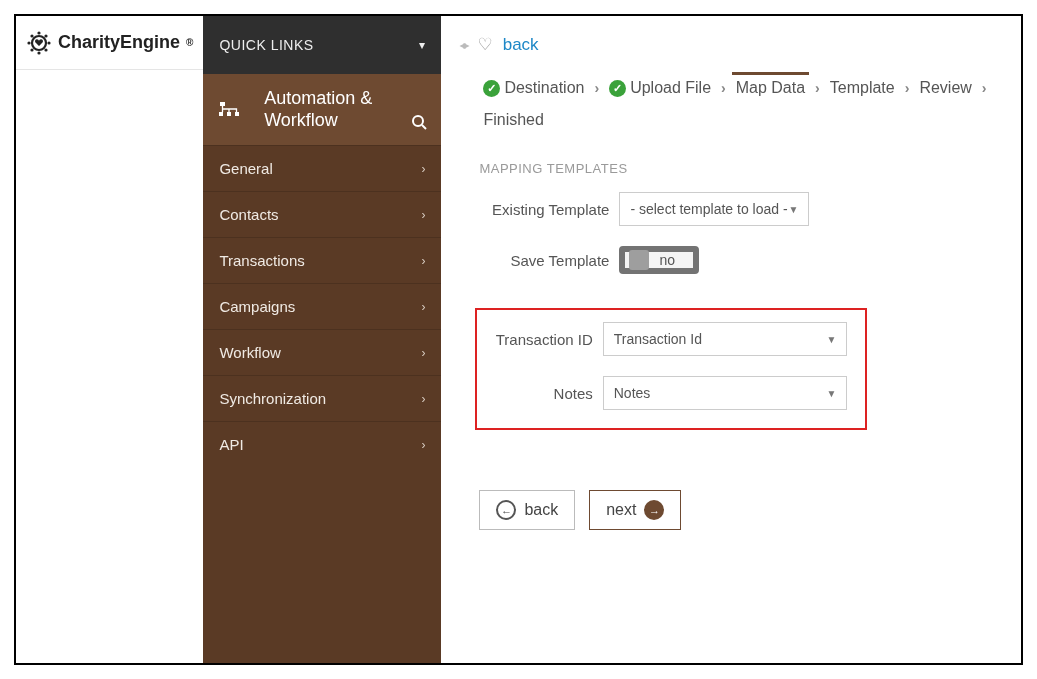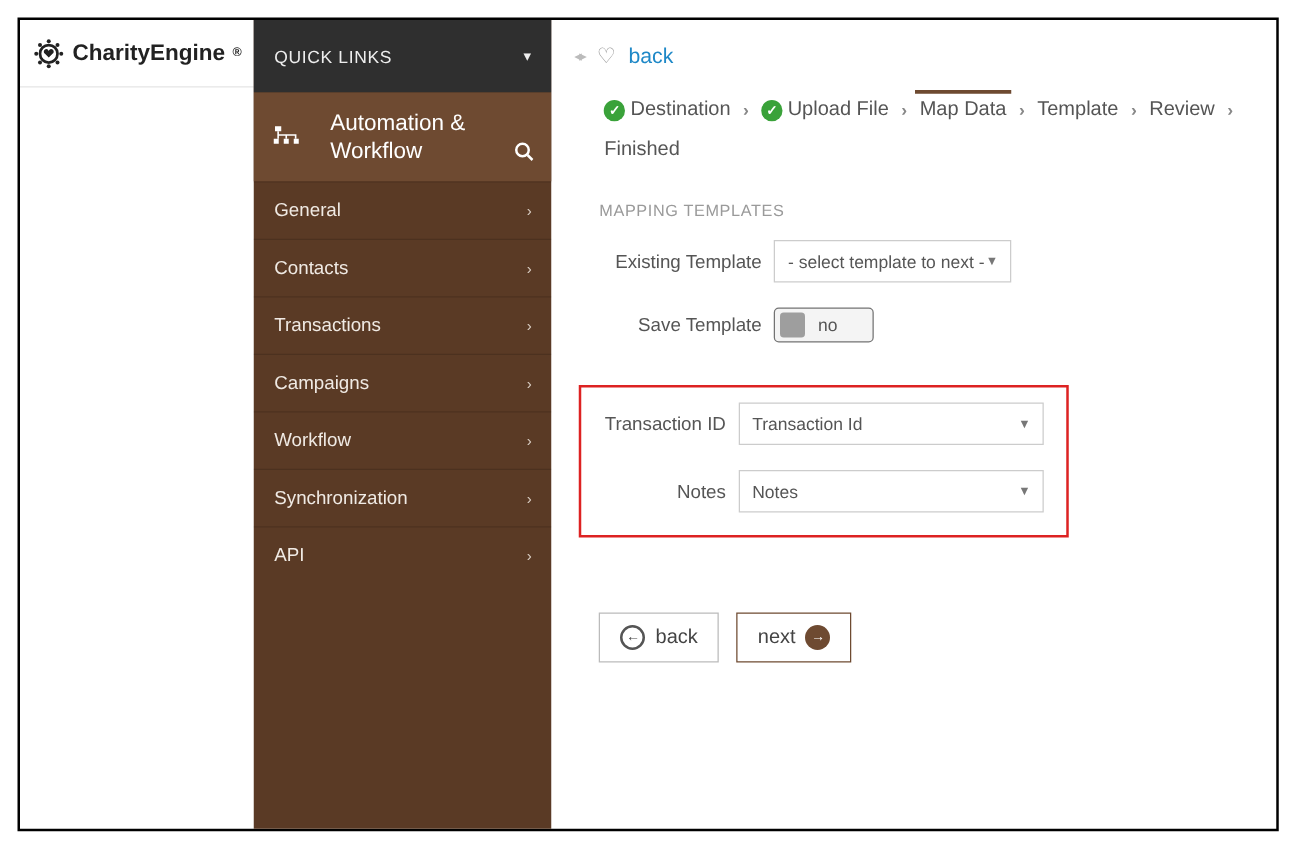--- a/index.html
+++ b/index.html
@@ -183,37 +183,37 @@
     padding: 0 10px;
     font-size: 14px;
     color: #555;
     position: relative;
     cursor:pointer;
     background:#fff;
   }
   .select-box .dd { position:absolute; right:10px; font-size:10px; color:#777; }
   .select-box.wide { width: 246px; }
   .toggle {
-    border: 1px solid #737373;
+    border: 6px solid #737373;
     border-radius: 4px;
     height: 28px;
     width: 80px;
     display: flex;
     align-items: center;
     cursor:pointer;
     background:#f4f4f4;
   }
   .toggle .knob {
     width: 20px; height:20px; background:#9e9e9e; border-radius:3px; margin:0 4px;
   }
   .toggle .tlabel { font-size:14px; color:#555; margin-left:6px; }
   .highlight-box {
     border: 2px solid #d22;
     padding: 12px 18px 18px 4px;
-    margin-left: 4px;
+    margin-left: 16px;
     width: 392px;
   }
   .btnrow {
     display: flex;
     gap: 14px;
     margin: 60px 0 0 20px;
   }
   .btn {
     height: 40px;
     border: 1px solid #bbb;
@@ -351,21 +351,21 @@
         <span class="step">
             <span>Finished</span>
           </span>
       </div>
 
       <div class="section-label">MAPPING TEMPLATES</div>
 
       <div class="form-row">
         <span class="lbl">Existing Template</span>
         <div class="select-box">
-          <span>- select template to next -</span>
+          <span>- select template to load -</span>
           <span class="dd">▼</span>
         </div>
       </div>
 
       <div class="form-row" style="margin-bottom:34px">
         <span class="lbl">Save Template</span>
         <div class="toggle">
           <span class="knob"></span>
           <span class="tlabel">no</span>
         </div>

